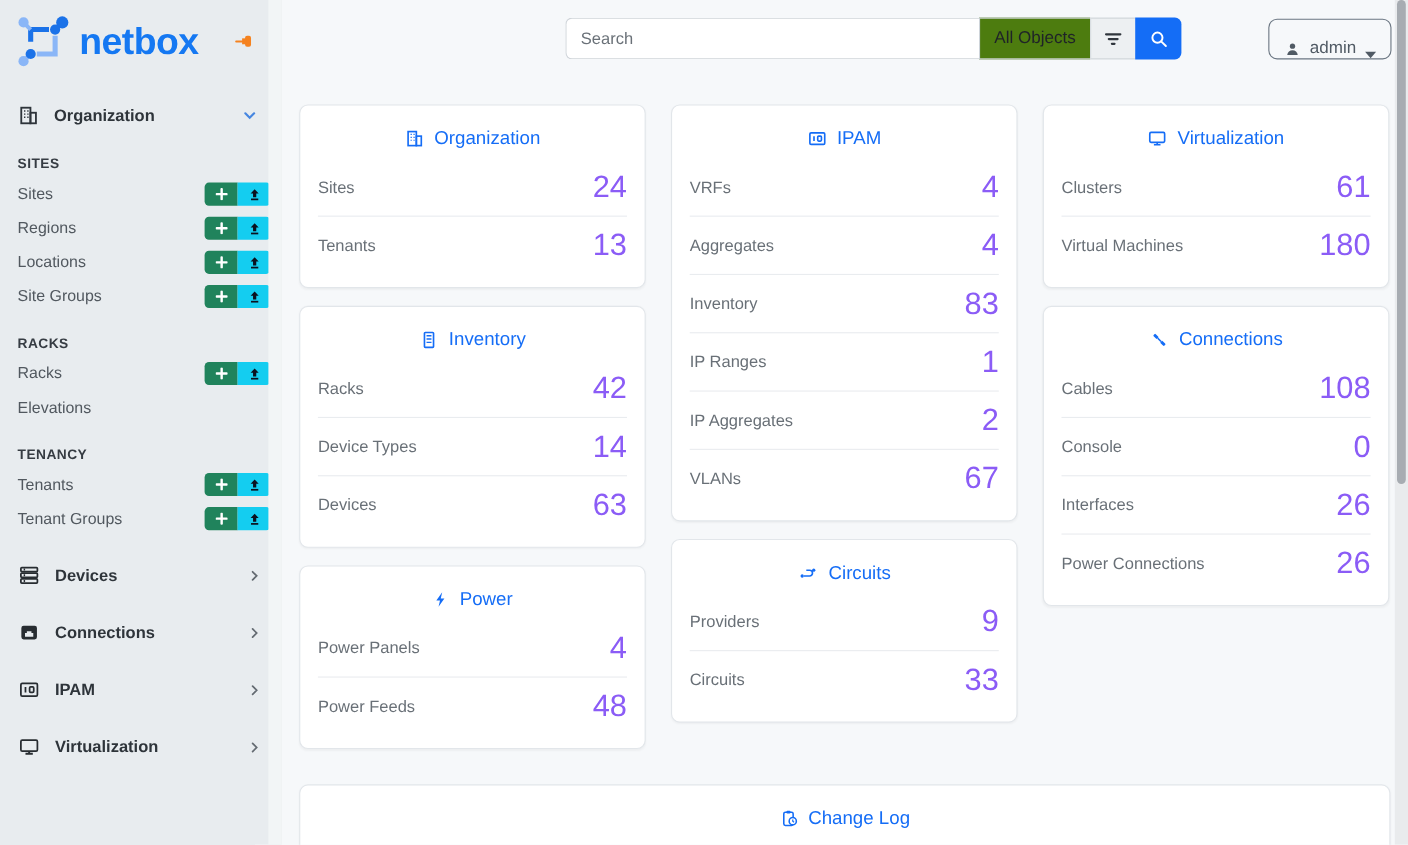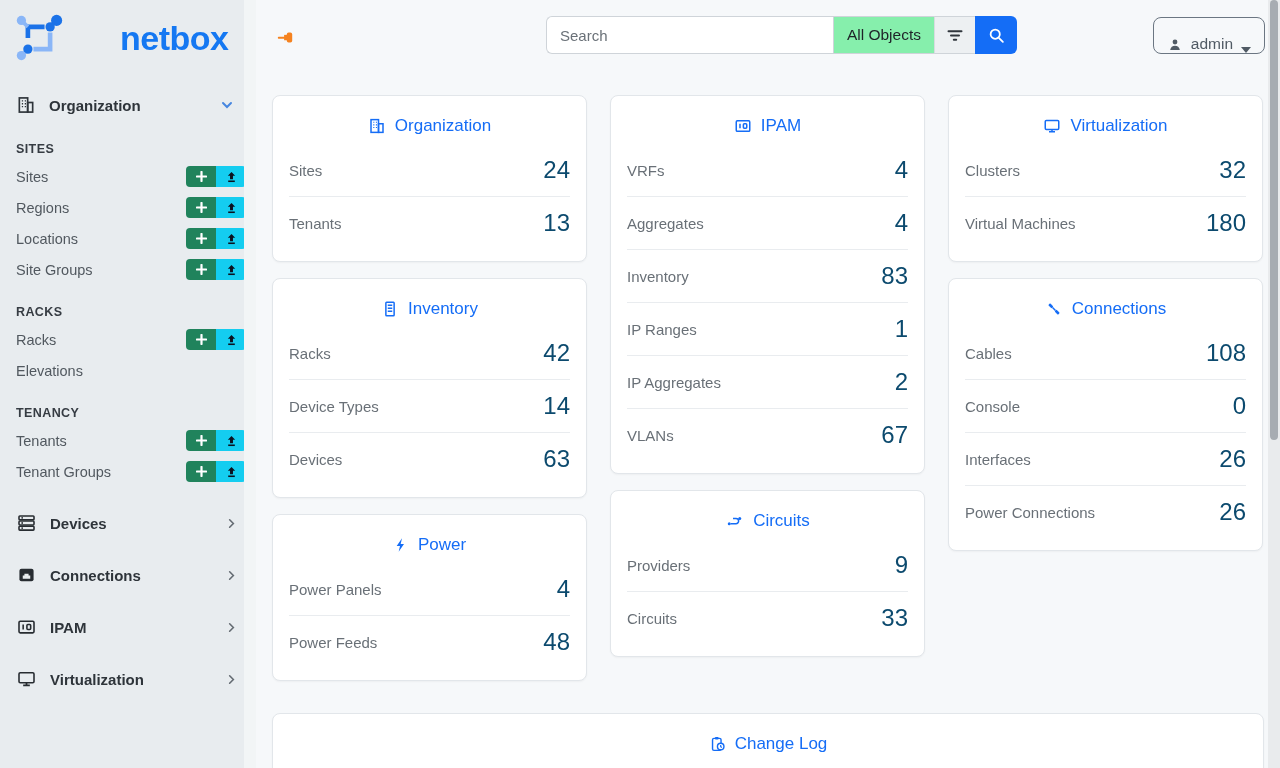--- a/index.html
+++ b/index.html
@@ -2,57 +2,57 @@
 <html><head>
 <meta charset="utf-8">
 <style>
   * { margin:0; padding:0; box-sizing:border-box; }
   html,body { width:1280px; height:768px; overflow:hidden; }
   body { font-family:"Liberation Sans", sans-serif; background:#f6f8fa; position:relative; color:#30363d; }
 
   
   .sidebar { position:absolute; left:0; top:0; width:256px; height:768px; background:#e8ecef; z-index:2; }
   .sidebar::after { content:""; position:absolute; right:0; top:0; width:12px; height:100%; background:#f2f5f6; }
-  .logo-row { display:flex; align-items:center; margin:12px 26px 0 14px; height:52px;gap:48px; }
+  .logo-row { display:flex; align-items:center; margin:12px 26px 0 14px; height:52px; }
   .wordmark { font-size:34px; font-weight:bold; color:#1578f2; letter-spacing:-0.5px; margin-left:8px; }
   .pin { margin-left:auto; display:flex; }
   .side-root { display:flex; align-items:center; gap:13px; margin:24px 0 0; padding:0 22px 0 16px; height:34px; font-weight:bold; font-size:15px; color:#2e343a; cursor:pointer; }
   .side-root .chev { margin-left:auto; display:flex; }
   .group-header { margin:20px 16px 5px; font-size:12.5px; font-weight:bold; color:#363c43; letter-spacing:.4px; }
   .g-item { display:flex; align-items:center; height:31px; padding:0 10px 0 16px; }
   .g-label { font-size:14.5px; color:#51585f; text-decoration:none; cursor:pointer; }
   .btn-pair { margin-left:auto; display:flex; height:21px; }
   .b-add,.b-imp { border:none; width:30px; display:flex; align-items:center; justify-content:center; cursor:pointer; padding:0; }
   .b-add { background:#20835c; border-radius:4px 0 0 4px; }
   .b-imp { background:#14cdf0; border-radius:0 4px 4px 0; }
   .menus { margin-top:10px; }
   .m-item { display:flex; align-items:center; gap:13px; height:52px; padding:0 18px 0 16px; cursor:pointer; }
   .m-label { font-size:15px; font-weight:bold; color:#2e343a; }
   .m-item .chev { margin-left:auto; display:flex; }
 
   
-  .search-group { position:absolute; left:546px; top:16px; width:471px; height:38px; display:flex; z-index:1;border-radius:16px; }
+  .search-group { position:absolute; left:514px; top:16px; width:560px; height:38px; display:flex; z-index:1;border-radius:16px; }
   .search-input { flex:1; border:1px solid #cfd4d9; border-right:none; border-radius:6px 0 0 6px; padding:0 13px; font-size:15px; font-family:inherit; color:#212529; background:#fff; outline:none; }
   .search-input::placeholder { color:#6a7178; }
-  .scope-btn { border:1px solid #cfd4d9; border-left:1px solid #ced4da; border-right:none; background:#86efac; font-family:inherit; font-size:15.5px; color:#1f2328; padding:0 13px; cursor:pointer; }
+  .scope-btn { border:1px solid #cfd4d9; border-left:1px solid #ced4da; border-right:none; background:#4d7c0f; font-family:inherit; font-size:15.5px; color:#1f2328; padding:0 13px; cursor:pointer; }
   .filter-btn { border:1px solid #cfd4d9; border-left:1px solid #d8dce0; border-right:none; background:#edf0f2; width:41px; display:flex; align-items:center; justify-content:center; cursor:pointer; }
   .go-btn { border:none; background:#146df6; width:42px; border-radius:0 6px 6px 0; display:flex; align-items:center; justify-content:center; cursor:pointer; }
   .user-btn { position:absolute; right:15px; top:17px; height:37px; padding:0 13px; background:transparent; border:1px solid #6b7682; border-radius:8px; display:flex; align-items:flex-end; gap:8px; font-family:inherit; font-size:15.5px; color:#505a64; cursor:pointer; z-index:1; }
   .caret-down { width:0; height:0; border-left:5px solid transparent; border-right:5px solid transparent; border-top:6px solid #505a64; display:inline-block; }
 
   
   .cols { position:absolute; left:272px; top:95px; display:flex; gap:23px; }
   .col { width:315px; display:flex; flex-direction:column; gap:16px; }
   .card { background:#fff; border:1px solid #e2e6ea; border-radius:8px; box-shadow:0 1px 2px rgba(16,24,32,.04); }
   .card-title { display:flex; align-items:center; justify-content:center; gap:9px; padding:18px 0 6px; font-size:17px; font-weight:normal; color:#156df6; line-height:24px; cursor:pointer; }
   .rows { padding:0 16px 12px; }
   .crow { display:flex; align-items:center; justify-content:space-between; padding:9px 0; }
   .crow + .crow { border-top:1px solid #e9ecef; }
   .lbl { font-size:15px; color:#697077; text-decoration:none; cursor:pointer; }
-  .val { font-size:24px; line-height:34px; color:#0c4a6e; text-decoration:none; cursor:pointer; }
+  .val { font-size:28px; line-height:34px; color:#8b5cf6; text-decoration:none; cursor:pointer; }
   .changelog { position:absolute; left:272px; top:713px; width:992px; height:100px; }
 
   
   .scrollbar { position:absolute; right:0; top:0; width:12px; height:768px; background:#e9ebed; z-index:5; }
   .scrollbar .thumb { position:absolute; top:0; left:2px; width:8px; height:440px; background:#a7acb2; border-radius:4px; }
 
   svg { display:block; }
 </style>
 </head>
 <body>
@@ -465,21 +465,21 @@
           <svg width="18" height="18" viewBox="0 0 24 24" fill="none" stroke="#156df6" stroke-width="2">
               <rect x="3" y="4.5" width="18" height="12" rx="1.5"></rect>
               <path d="M12 16.5v3M8 19.5h8"></path>
             </svg>
         </span>
         <span>Virtualization</span>
       </h2>
       <div class="rows">
         <div class="crow">
           <a class="lbl">Clusters</a>
-          <a class="val">32</a>
+          <a class="val">61</a>
         </div>
         <div class="crow">
           <a class="lbl">Virtual Machines</a>
           <a class="val">180</a>
         </div>
       </div>
     </section>
 
     <section class="card">
       <h2 class="card-title">

